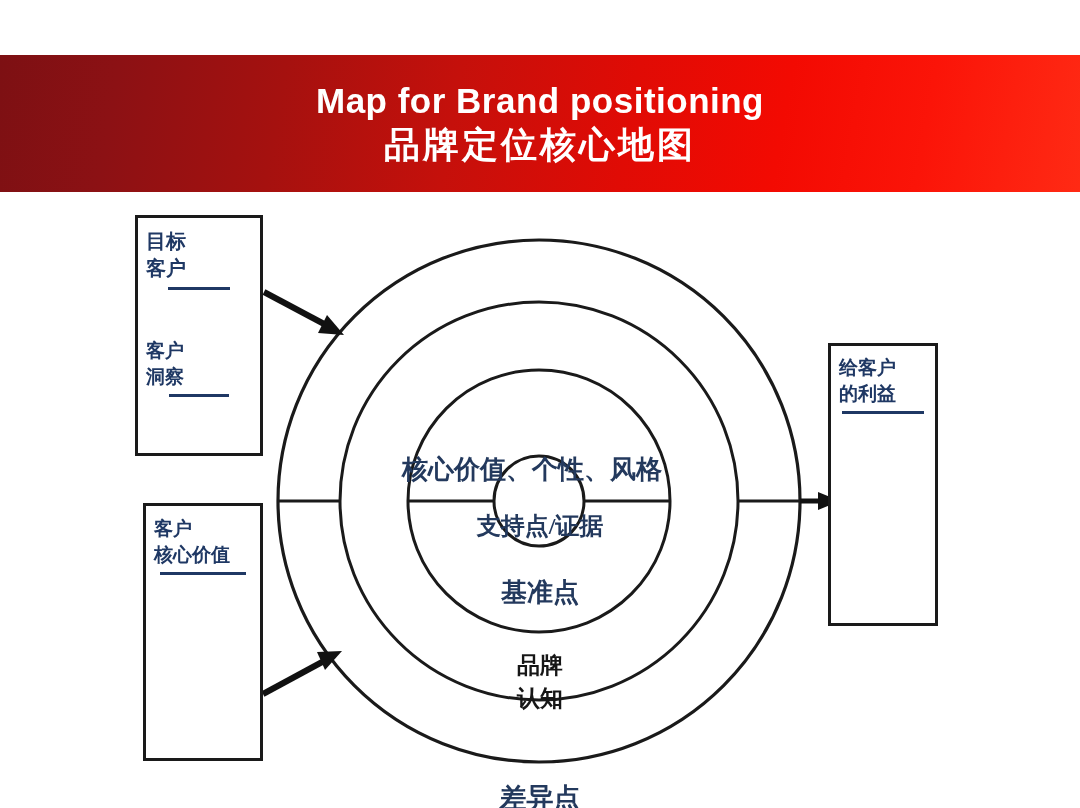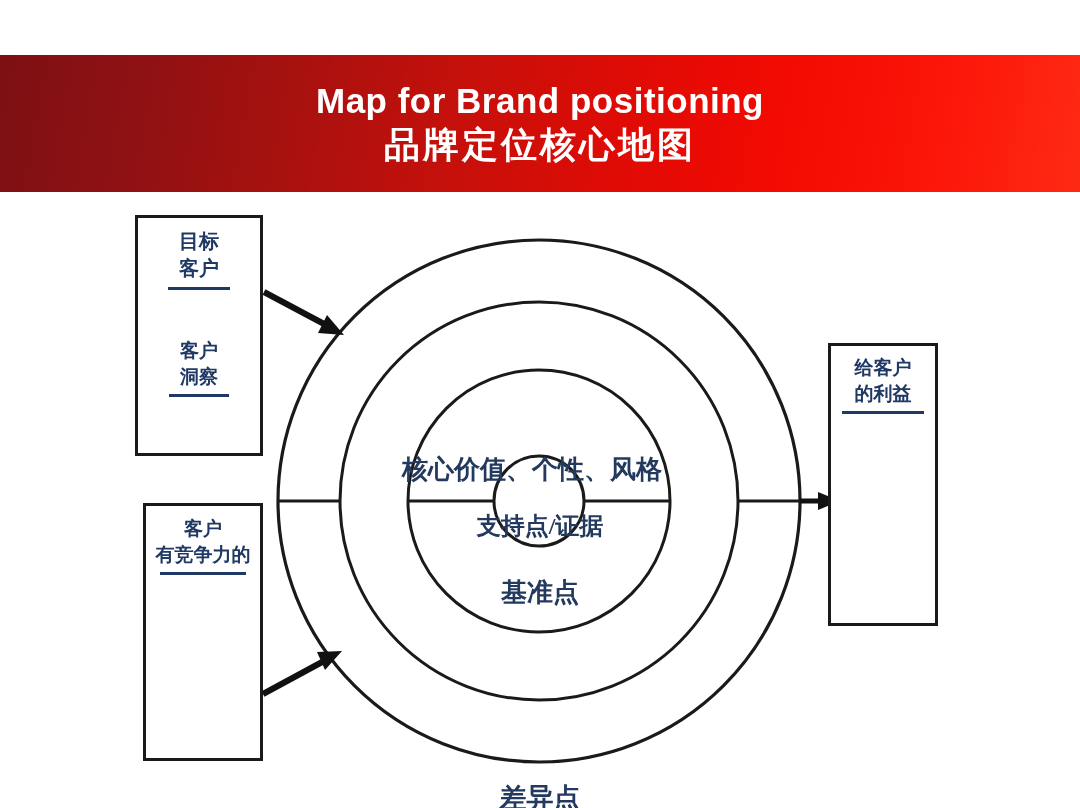--- a/index.html
+++ b/index.html
@@ -77,21 +77,21 @@
     box-sizing: border-box;
   }
   #box-target-customer { left: 135px; top: 215px; width: 128px; height: 241px; }
   #box-customer-needs  { left: 143px; top: 503px; width: 120px; height: 258px; }
   #box-customer-benefit{ left: 828px; top: 343px; width: 110px; height: 283px; padding-left: 32px; }
 
   .box-entry {
     position: absolute;
     left: 8px;
     right: 8px;
-    text-align: center;
+    text-align: left;
     color: #1f3864;
     font-family: "Liberation Serif", "DejaVu Serif", serif;
     font-weight: bold;
     line-height: 1.35;
   }
   .box-entry .entry-rule {
     display: block;
     height: 3px;
     background: #1f3864;
     margin: 5px auto 0 auto;
@@ -176,39 +176,43 @@
     </svg>
 
     <div class="ring-label" id="label-core-value">核心价值、个性、风格</div>
 
     <div class="ring-label" id="label-support">支持点/证据</div>
 
     <div class="ring-label" id="label-benchmark">基准点</div>
 
     <div class="ring-label" id="label-difference">差异点</div>
 
+    <div id="label-brand-awareness">
+      <span>品牌</span>
+      <span>认知</span>
+    </div>
   </div>
 
   <div class="side-box" id="box-target-customer">
     <div class="box-entry" id="entry-target-customer">
       <div>目标</div>
       <div>客户</div>
       <span class="entry-rule"></span>
     </div>
     <div class="box-entry" id="entry-customer-insight">
       <div>客户</div>
       <div>洞察</div>
       <span class="entry-rule"></span>
     </div>
   </div>
 
   <div class="side-box" id="box-customer-needs">
     <div class="box-entry" id="entry-needs-state">
       <div>客户</div>
-      <div>有竞争力的</div>
+      <div>核心价值</div>
       <span class="entry-rule"></span>
     </div>
   </div>
 
   <div class="side-box" id="box-customer-benefit">
     <div class="box-entry" id="entry-benefit">
       <div>给客户</div>
       <div>的利益</div>
       <span class="entry-rule"></span>
     </div>

